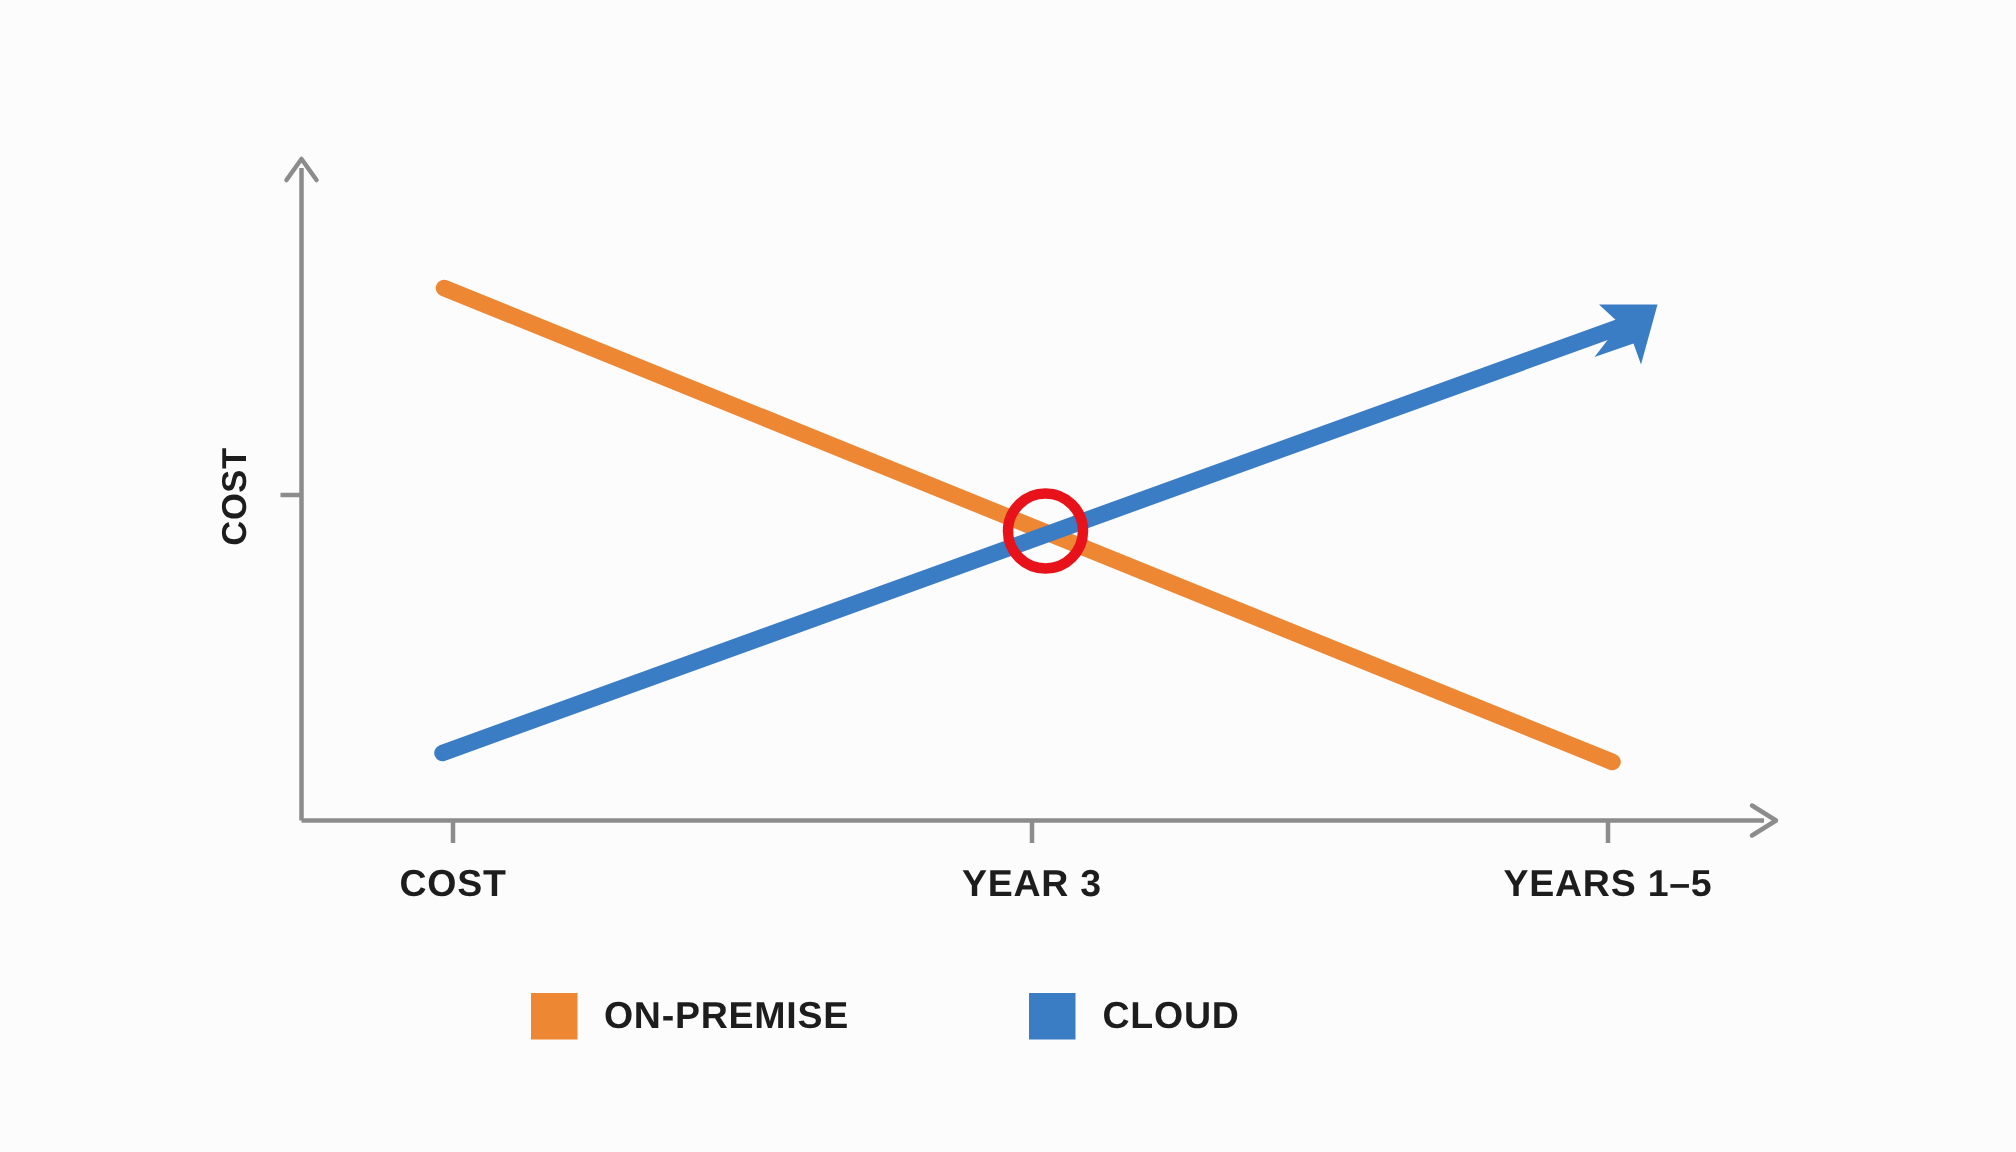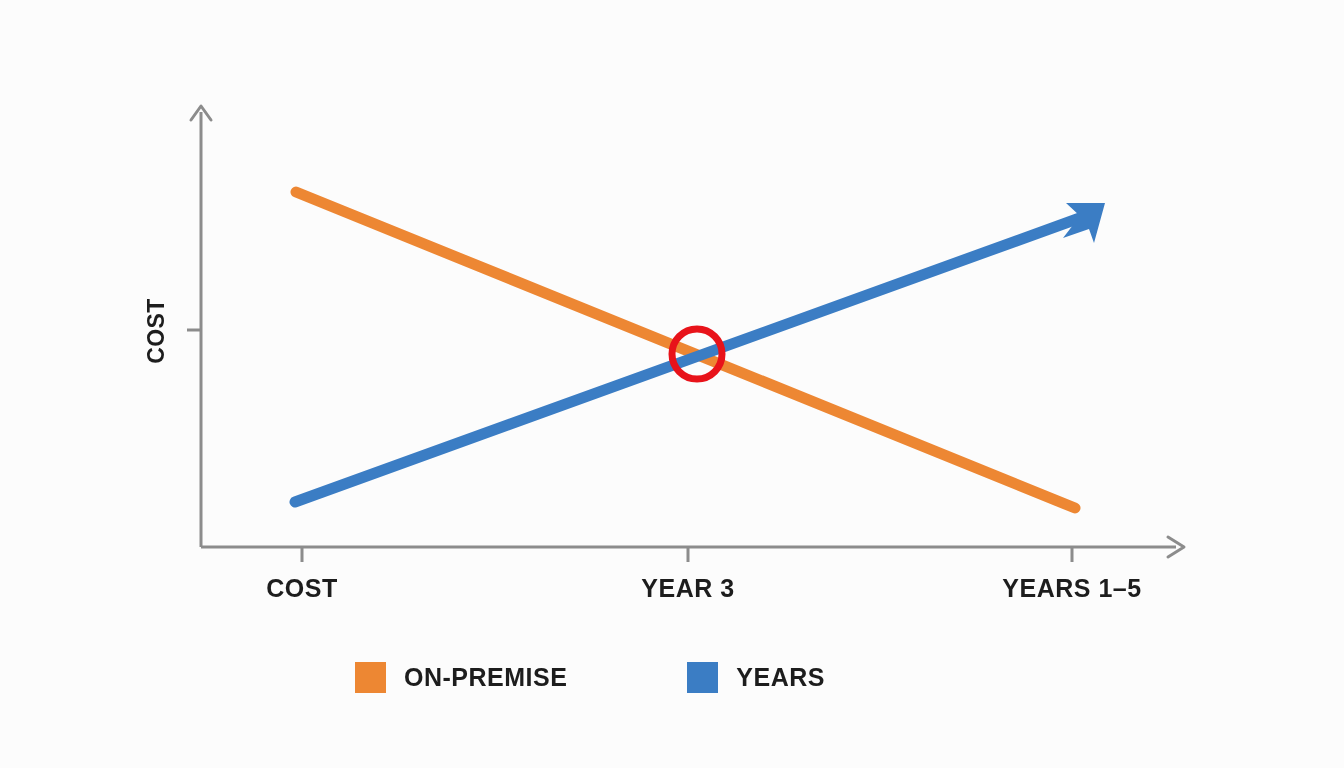--- a/index.html
+++ b/index.html
@@ -121,18 +121,18 @@
 
   <div id="legend">
 
     <div class="legend-item">
       <span class="legend-swatch" style="background:#ED8733;"></span>
       <span class="legend-label">ON-PREMISE</span>
     </div>
 
     <div class="legend-item">
       <span class="legend-swatch" style="background:#3B7DC4;"></span>
-      <span class="legend-label">YEARS</span>
+      <span class="legend-label">CLOUD</span>
     </div>
 
   </div>
 
 </div>
 
 </body></html>

